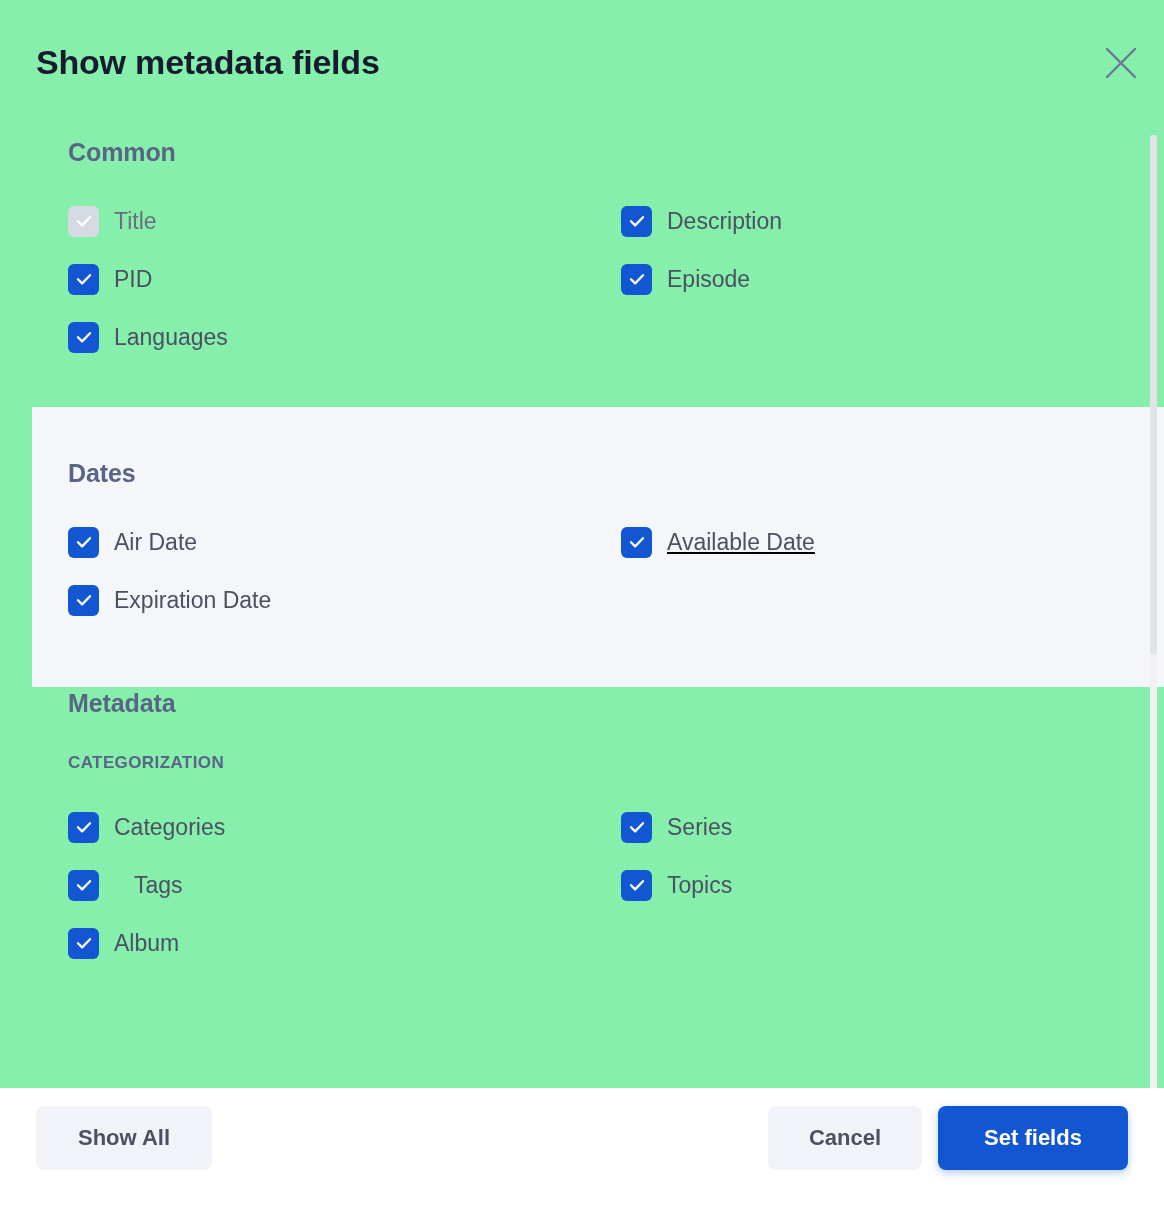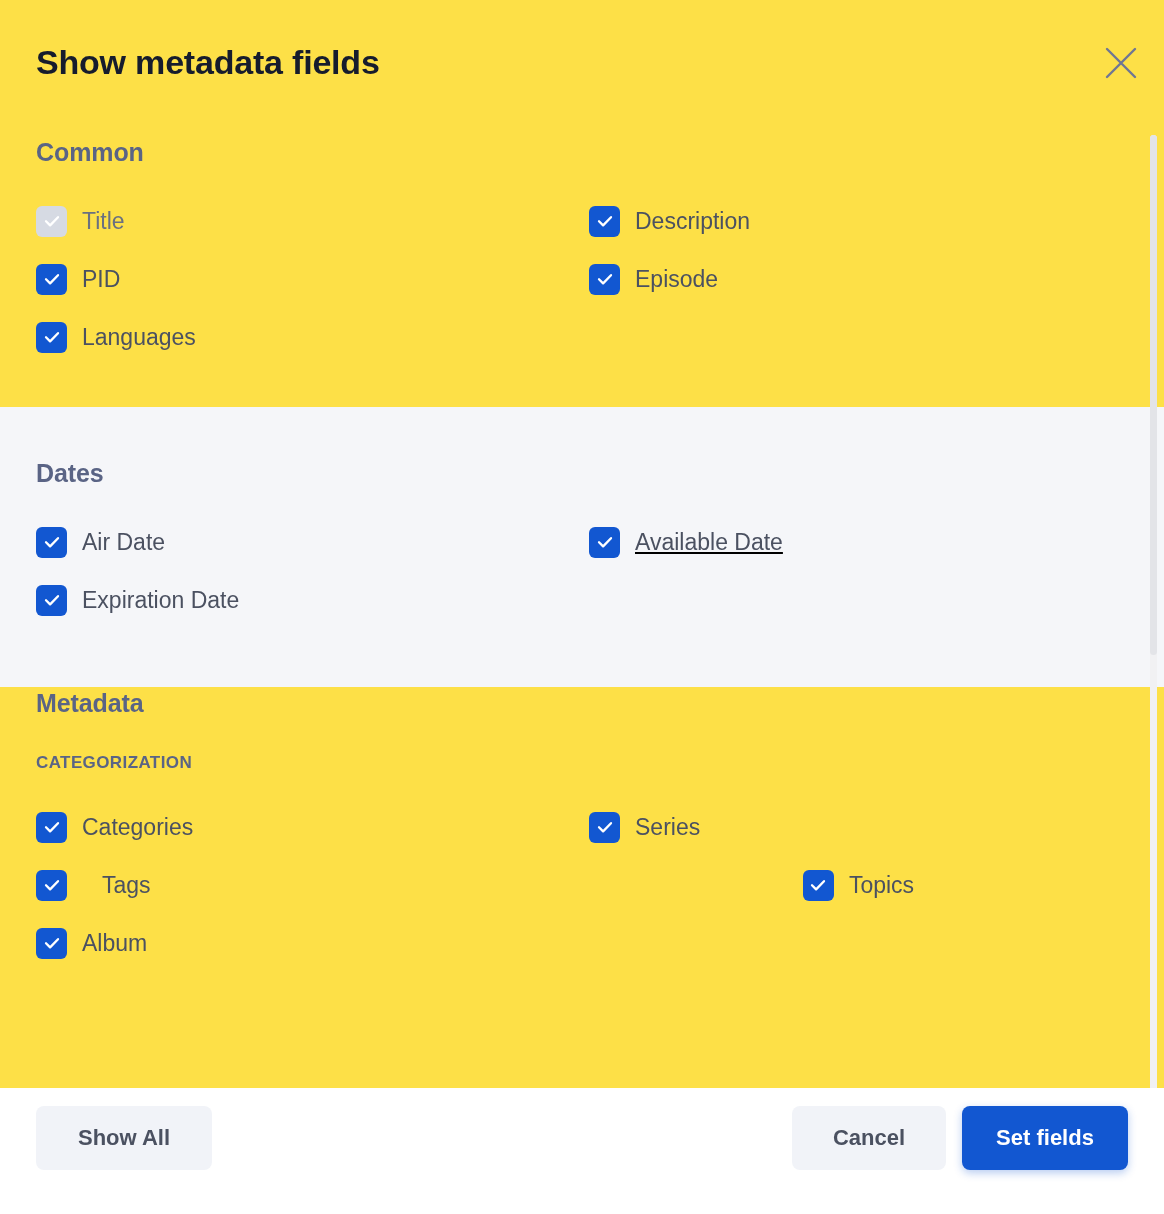--- a/index.html
+++ b/index.html
@@ -9,21 +9,21 @@
     height: 1214px;
     background: #ffffff;
     font-family: "Liberation Sans", sans-serif;
     -webkit-font-smoothing: antialiased;
   }
 
   .dialog {
     position: relative;
     width: 1164px;
     height: 1214px;
-    background: #fde047;
+    background: #86efac;
     overflow: hidden;
   }
 
   
   .dialog-header {
     position: relative;
     height: 118px;
   }
 
   .dialog-title {
@@ -52,20 +52,21 @@
   }
   .close-button svg { display: block; }
 
   
   .scroll-body {
     position: absolute;
     left: 0;
     top: 118px;
     width: 1164px;
     height: 970px;
+    padding-left: 32px;
   }
 
   .scroll-track {
     position: absolute;
     right: 7px;
     top: 17px;
     width: 7px;
     height: 965px;
     background: #f1f1f3;
     border-radius: 4px;
@@ -183,21 +184,21 @@
   }
 
   .btn-primary {
     background: #1257d1;
     color: #ffffff;
     box-shadow: 0 3px 9px rgba(18, 87, 209, 0.30);
   }
 
   .btn-show-all { width: 176px; }
   .btn-cancel   { width: 154px; }
-  .btn-set      { width: 166px; }
+  .btn-set      { width: 190px; }
 
   .footer-spacer { flex: 1; }
   .footer-right { display: flex; gap: 16px; align-items: flex-end; }
 </style>
 </head>
 <body>
 
 <div class="dialog">
 
   <div class="dialog-header">
@@ -310,21 +311,21 @@
               <span class="field-label">Series</span>
             </div>
             <div class="field-row" style="grid-column: 1; gap: 20px;">
               <span class="checkbox">
                 <svg width="20" height="20" viewBox="0 0 20 20" aria-hidden="true">
                   <path d="M4 10.3 L8.1 14.4 L16 6.2" stroke="#ffffff" stroke-width="2.3" stroke-linecap="round" stroke-linejoin="round" fill="none"></path>
                 </svg>
               </span>
               <span class="field-label">Tags</span>
             </div>
-            <div class="field-row" style="grid-column: 2; justify-content: center;">
+            <div class="field-row" style="grid-column: 2;">
               <span class="checkbox">
                 <svg width="20" height="20" viewBox="0 0 20 20" aria-hidden="true">
                   <path d="M4 10.3 L8.1 14.4 L16 6.2" stroke="#ffffff" stroke-width="2.3" stroke-linecap="round" stroke-linejoin="round" fill="none"></path>
                 </svg>
               </span>
               <span class="field-label">Topics</span>
             </div>
             <div class="field-row" style="grid-column: 1;">
               <span class="checkbox">
                 <svg width="20" height="20" viewBox="0 0 20 20" aria-hidden="true">

